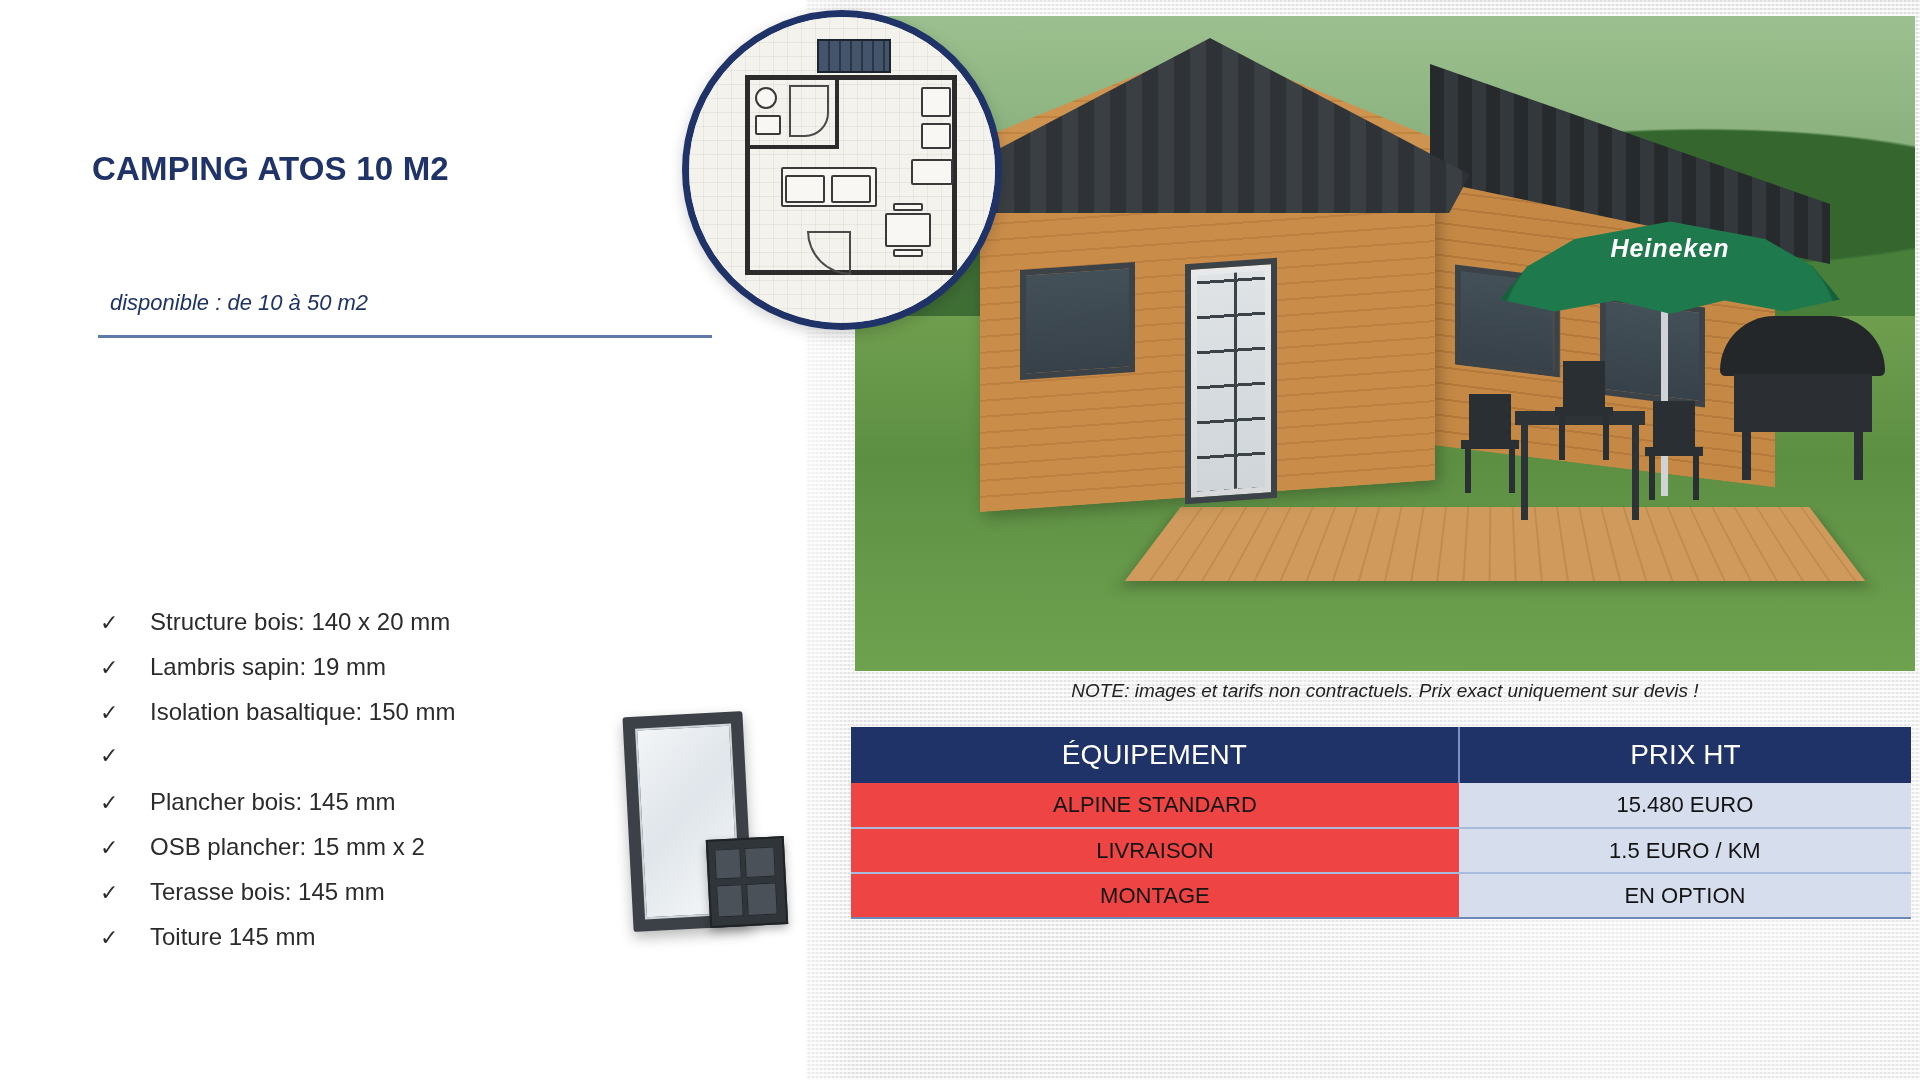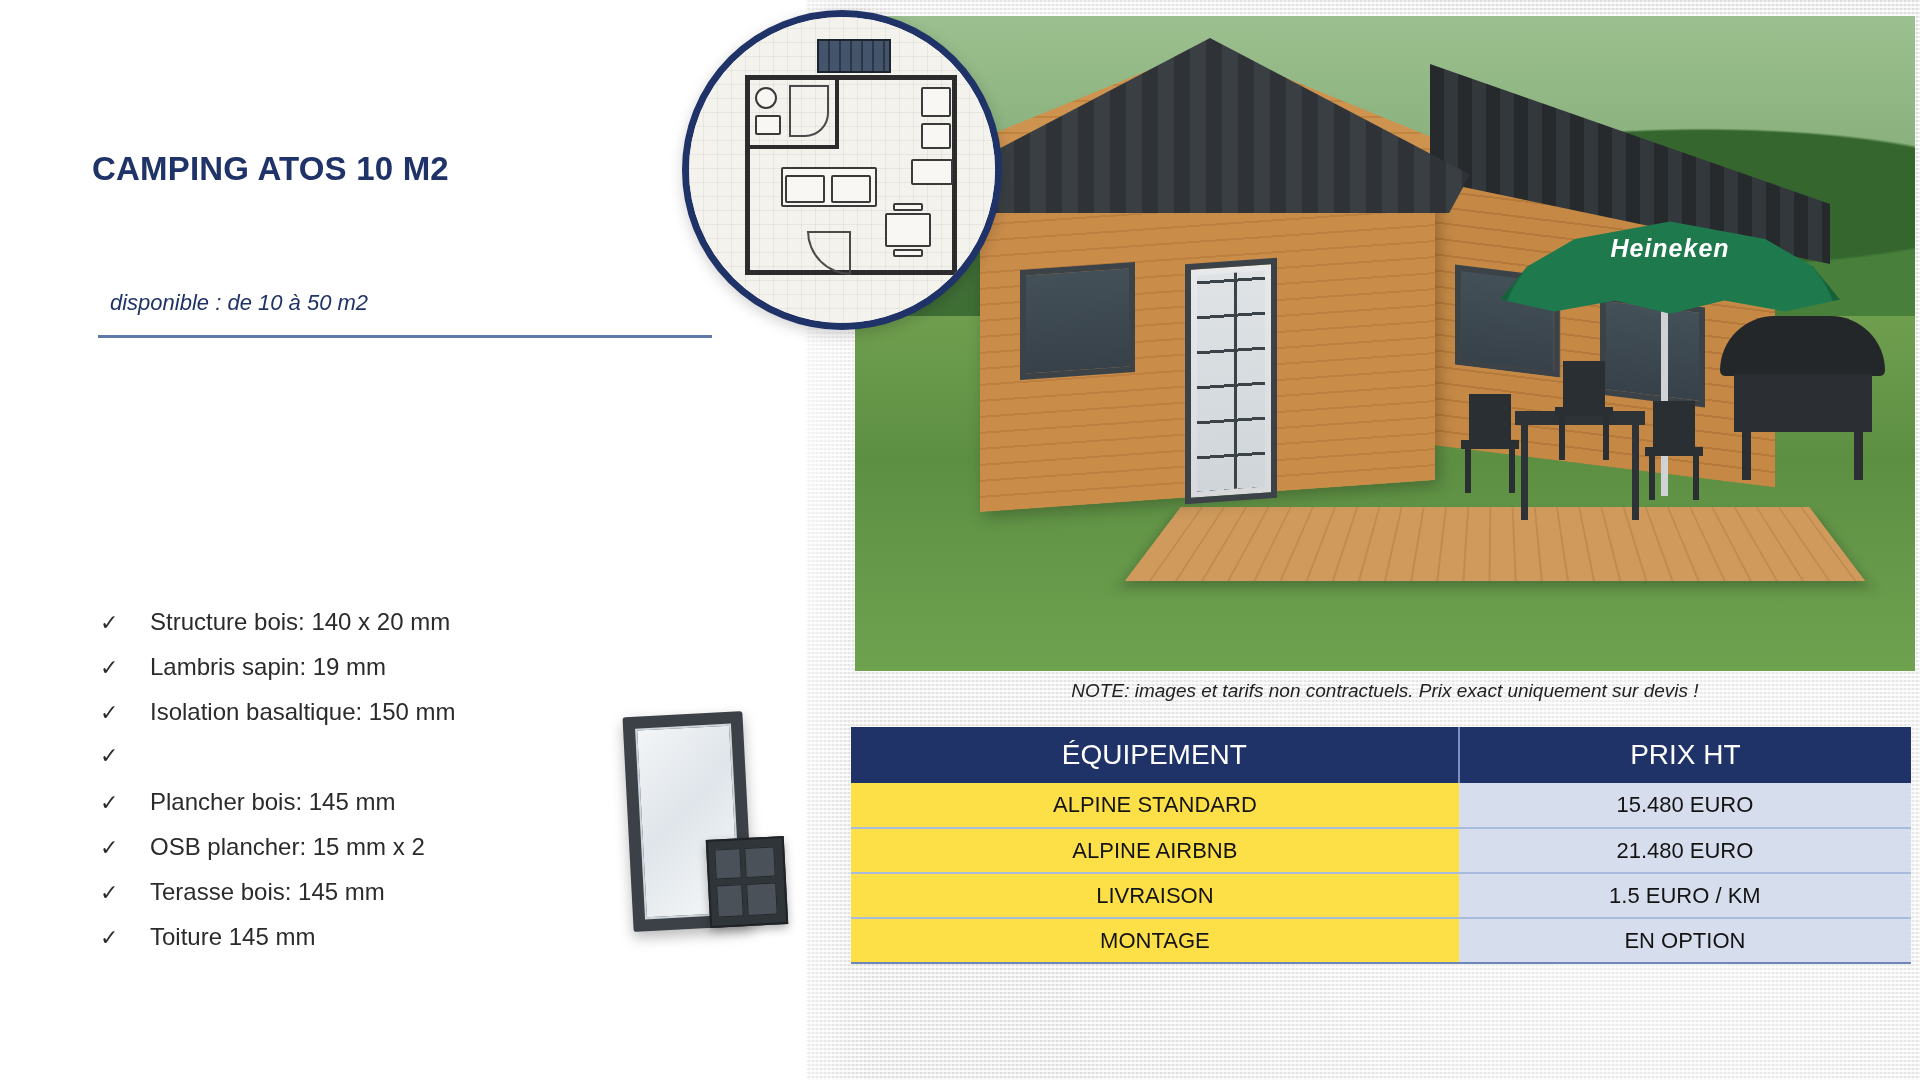--- a/index.html
+++ b/index.html
@@ -283,21 +283,21 @@
     text-align: center;
     border-right: 2px solid #7b8fc0;
   }
   .price-table th:last-child { border-right: none; }
   .price-table td {
     height: 45px;
     text-align: center;
     color: #141414;
     border-bottom: 2px solid #a9bbdc;
   }
-  .price-table td.equip { background: #fde047; }
+  .price-table td.equip { background: #ef4444; }
   .price-table td.price { background: #d6dded; }
   .price-table tr:last-child td { border-bottom: 2px solid #6f87b8; }
 
   
   .brand {
     position: absolute;
     right: 40px; bottom: 40px;
     font-size: 31px;
     font-weight: bold;
     letter-spacing: .5px;
@@ -457,24 +457,20 @@
         <th>ÉQUIPEMENT</th>
         <th>PRIX HT</th>
       </tr>
     </thead>
     <tbody>
       <tr>
         <td class="equip">ALPINE STANDARD</td>
         <td class="price">15.480 EURO</td>
       </tr>
       <tr>
-        <td class="equip">ALPINE AIRBNB</td>
-        <td class="price">21.480 EURO</td>
-      </tr>
-      <tr>
         <td class="equip">LIVRAISON</td>
         <td class="price">1.5 EURO / KM</td>
       </tr>
       <tr>
         <td class="equip">MONTAGE</td>
         <td class="price">EN OPTION</td>
       </tr>
     </tbody>
   </table>
 

